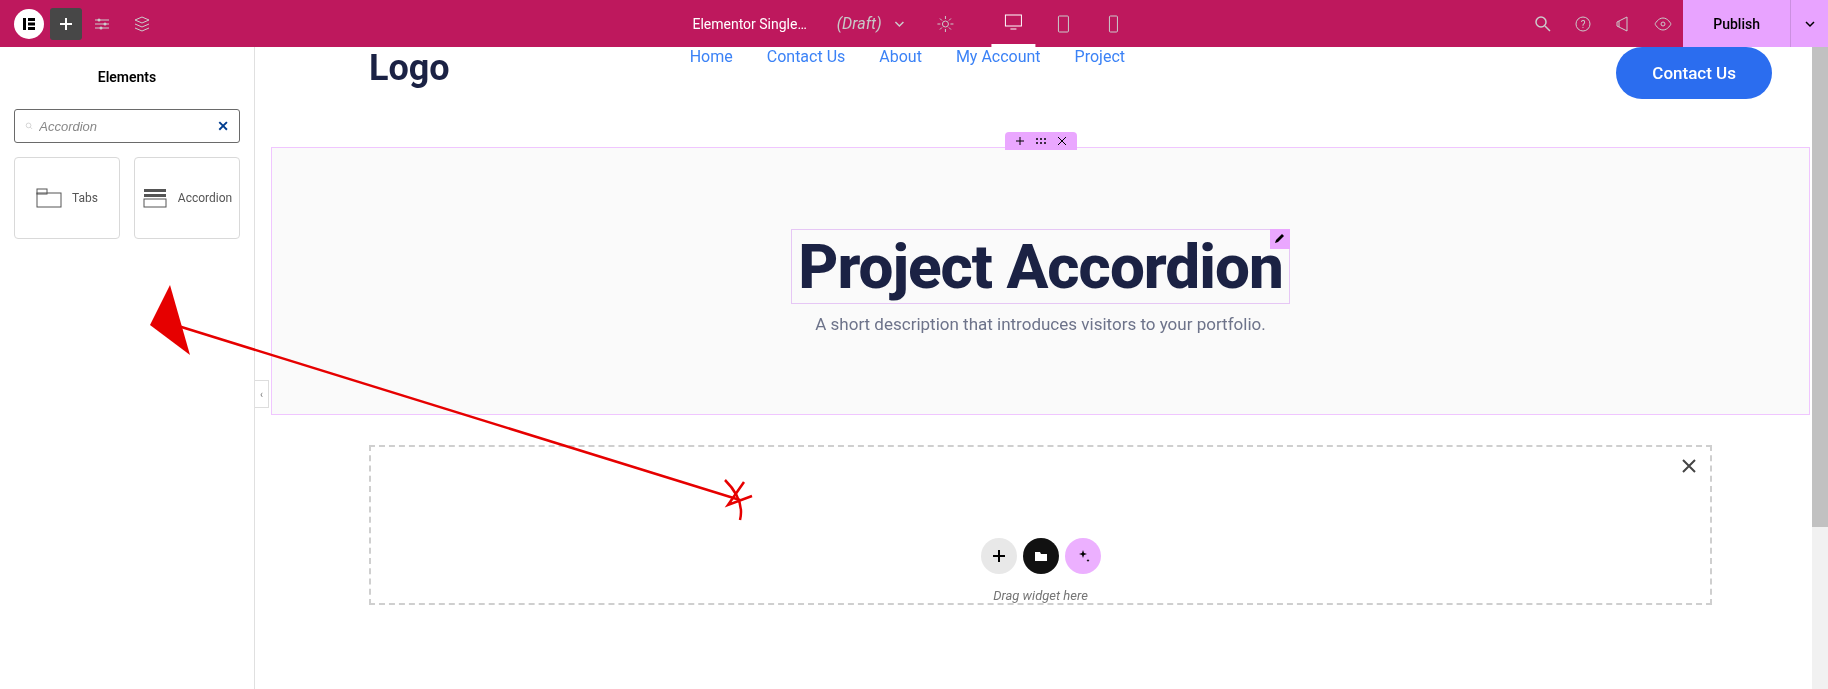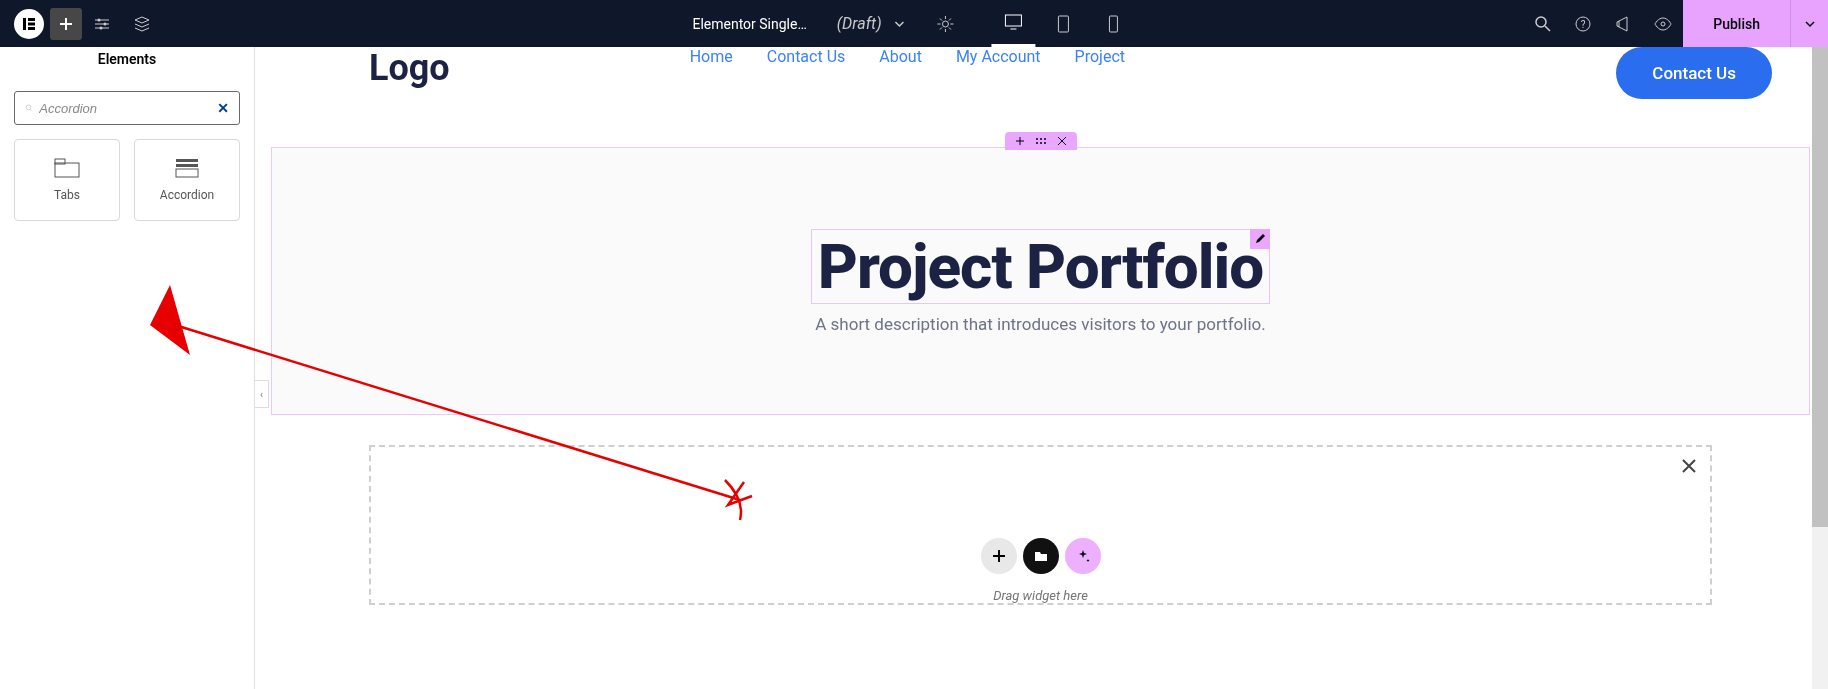--- a/index.html
+++ b/index.html
@@ -1,44 +1,44 @@
 <!DOCTYPE html>
 <html><head>
 <meta charset="utf-8">
 <style>
 * { box-sizing: border-box; margin: 0; padding: 0; }
 body { font-family: -apple-system, BlinkMacSystemFont, "Segoe UI", Roboto, Arial, sans-serif; background: #fff; width: 1828px; height: 689px; overflow: hidden; position: relative; }
 
 
-.topbar { height: 47px; background: #0f172a; display: flex; align-items: center; color: #fff; position: relative; }
+.topbar { height: 47px; background: #be185d; display: flex; align-items: center; color: #fff; position: relative; }
 .topbar-left { display: flex; align-items: center; gap: 0; }
 .logo-circle { width: 30px; height: 30px; background: #fff; border-radius: 50%; display: flex; align-items: center; justify-content: center; color: #000; font-weight: bold; margin-left: 14px; }
 .tb-btn { width: 40px; height: 40px; display: flex; align-items: center; justify-content: center; color: #e6e6e6; cursor: pointer; }
 .tb-btn.active { background: #474747; border-radius: 3px; margin-left: 6px; width: 32px; height: 32px; }
 .tb-center { position: absolute; left: 50%; transform: translateX(-50%); display: flex; align-items: center; gap: 12px; }
 .doc-title { font-size: 14px; color: #fff; }
 .doc-draft { font-style: italic; color: #c8c8c8; margin-left: 18px; }
 .device-group { display: flex; align-items: center; gap: 6px; margin-left: 14px; }
 .device-btn { width: 44px; height: 47px; display: flex; align-items: center; justify-content: center; cursor: pointer; }
 .device-btn.active { border-bottom: 3px solid #fff; }
 .topbar-right { margin-left: auto; display: flex; align-items: center; }
 .publish-btn { background: #e8a3ff; color: #000; height: 47px; display: flex; align-items: center; padding: 0 30px; font-size: 14px; font-weight: 500; cursor: pointer; text-align: right; }
 .publish-caret { background: #e8a3ff; height: 47px; width: 38px; display: flex; align-items: center; justify-content: center; border-left: 1px solid rgba(0,0,0,0.12); cursor: pointer; }
 
 
 .sidebar { position: absolute; top: 47px; left: 0; width: 255px; bottom: 0; background: #fff; border-right: 1px solid #e0e0e0; }
-.side-header { text-align: center; font-weight: 600; font-size: 14px; padding: 4px 0 10px; }
+.side-header { text-align: center; font-weight: 600; font-size: 14px; padding: 4px 0 10px; margin-top: 18px; }
 .side-tabs { display: flex; border-bottom: 1px solid #e3e3e3; }
 .side-tab { flex: 1; text-align: center; font-size: 13px; color: #888; padding: 10px 0; cursor: pointer; }
 .side-tab.active { color: #000; border-bottom: 2px solid #000; }
 .search-wrap { margin: 14px; position: relative; border: 1px solid #6a6a6a; border-radius: 3px; height: 34px; display: flex; align-items: center; padding: 0 10px; }
 .search-wrap input { border: none; outline: none; flex: 1; font-style: italic; font-size: 13px; color: #888; background: transparent; }
 .search-clear { color: #003d8f; font-weight: bold; cursor: pointer; font-size: 14px; }
 .widget-grid { display: flex; gap: 14px; padding: 0 14px; }
-.widget-card { flex: 1; border: 1px solid #d9d9d9; border-radius: 4px; height: 82px; display: flex; flex-direction: column; align-items: center; justify-content: center; gap: 10px; cursor: grab; }
+.widget-card { flex: 1; border: 1px solid #d9d9d9; border-radius: 4px; height: 82px; display: flex; flex-direction: row; align-items: center; justify-content: center; gap: 10px; cursor: grab; }
 .widget-card .wicon { color: #555; }
 .widget-card .wlabel { font-size: 12px; color: #555; }
 
 
 .collapse-handle { position: absolute; left: 255px; top: 380px; width: 14px; height: 28px; background: #fff; border: 1px solid #ddd; border-left: none; display: flex; align-items: center; justify-content: center; font-size: 10px; color: #777; cursor: pointer; }
 
 
 .canvas { position: absolute; left: 269px; top: 47px; right: 16px; bottom: 0; background: #fff; }
 .site-header { height: 100px; display: flex; align-items: flex-start; padding: 0 40px 0 100px; }
 .brand { font-size: 36px; font-weight: 700; color: #1b2244; }
@@ -241,21 +241,21 @@
             <path d="M1 1l8 8M9 1l-8 8" stroke="#000"></path>
           </svg>
       </span>
     </div>
     <div class="hero-title-wrap">
       <div class="edit-pencil">
         <svg width="11" height="11" viewBox="0 0 11 11">
             <path d="M1 10l1-3 6-6 2 2-6 6-3 1z" fill="#000"></path>
           </svg>
       </div>
-      <h1>Project Portfolio</h1>
+      <h1>Project Accordion</h1>
     </div>
     <p>A short description that introduces visitors to your portfolio.</p>
   </div>
 
   <div class="dropzone">
     <div class="dz-close">
       <svg width="18" height="18" viewBox="0 0 18 18">
           <path d="M3 3l12 12M15 3L3 15" stroke="#444" stroke-width="2"></path>
         </svg>
     </div>

